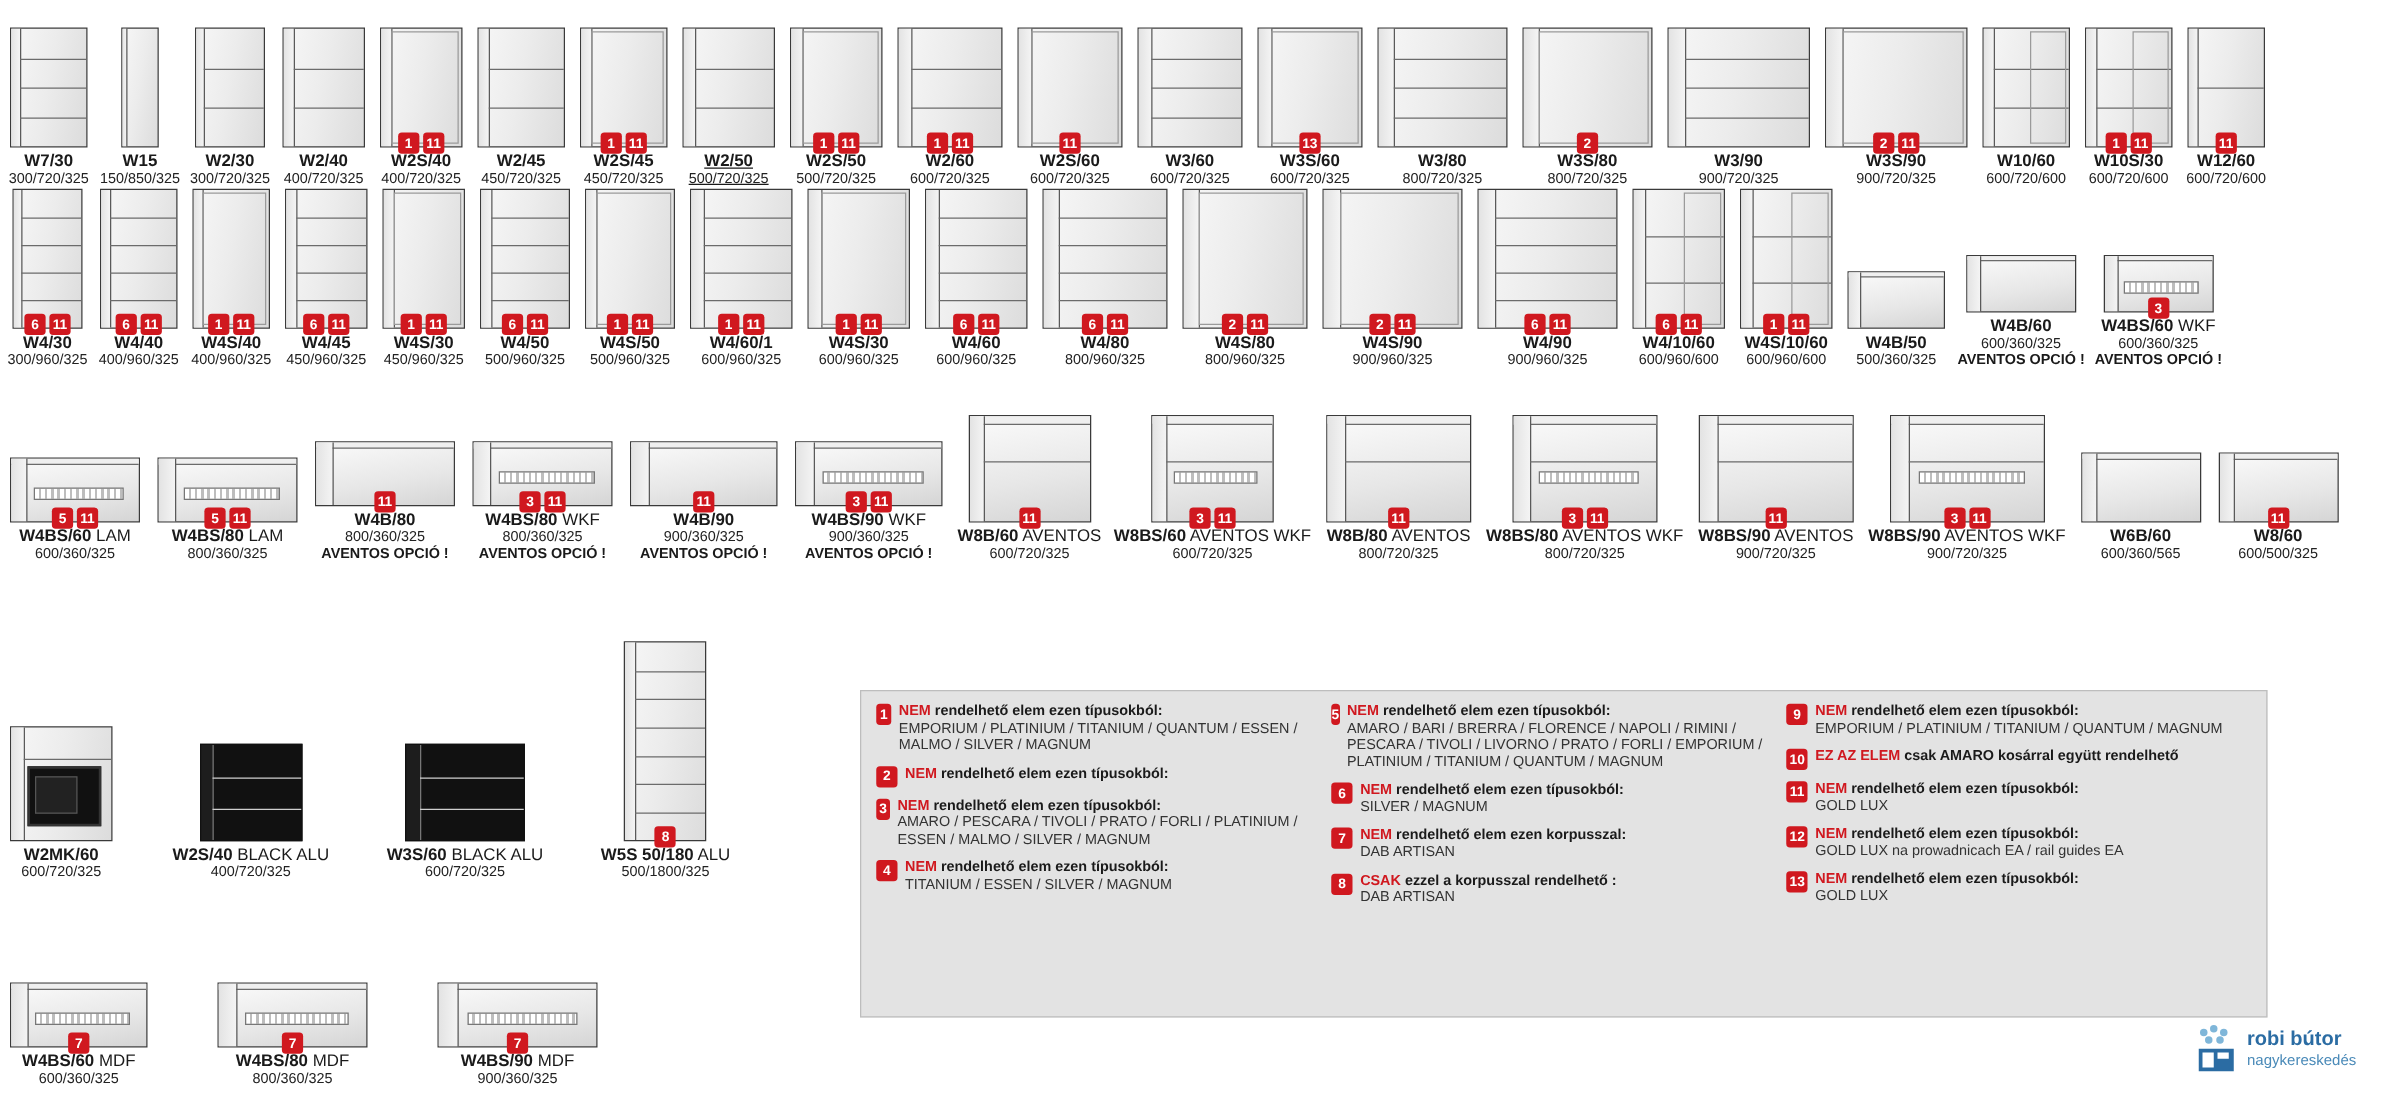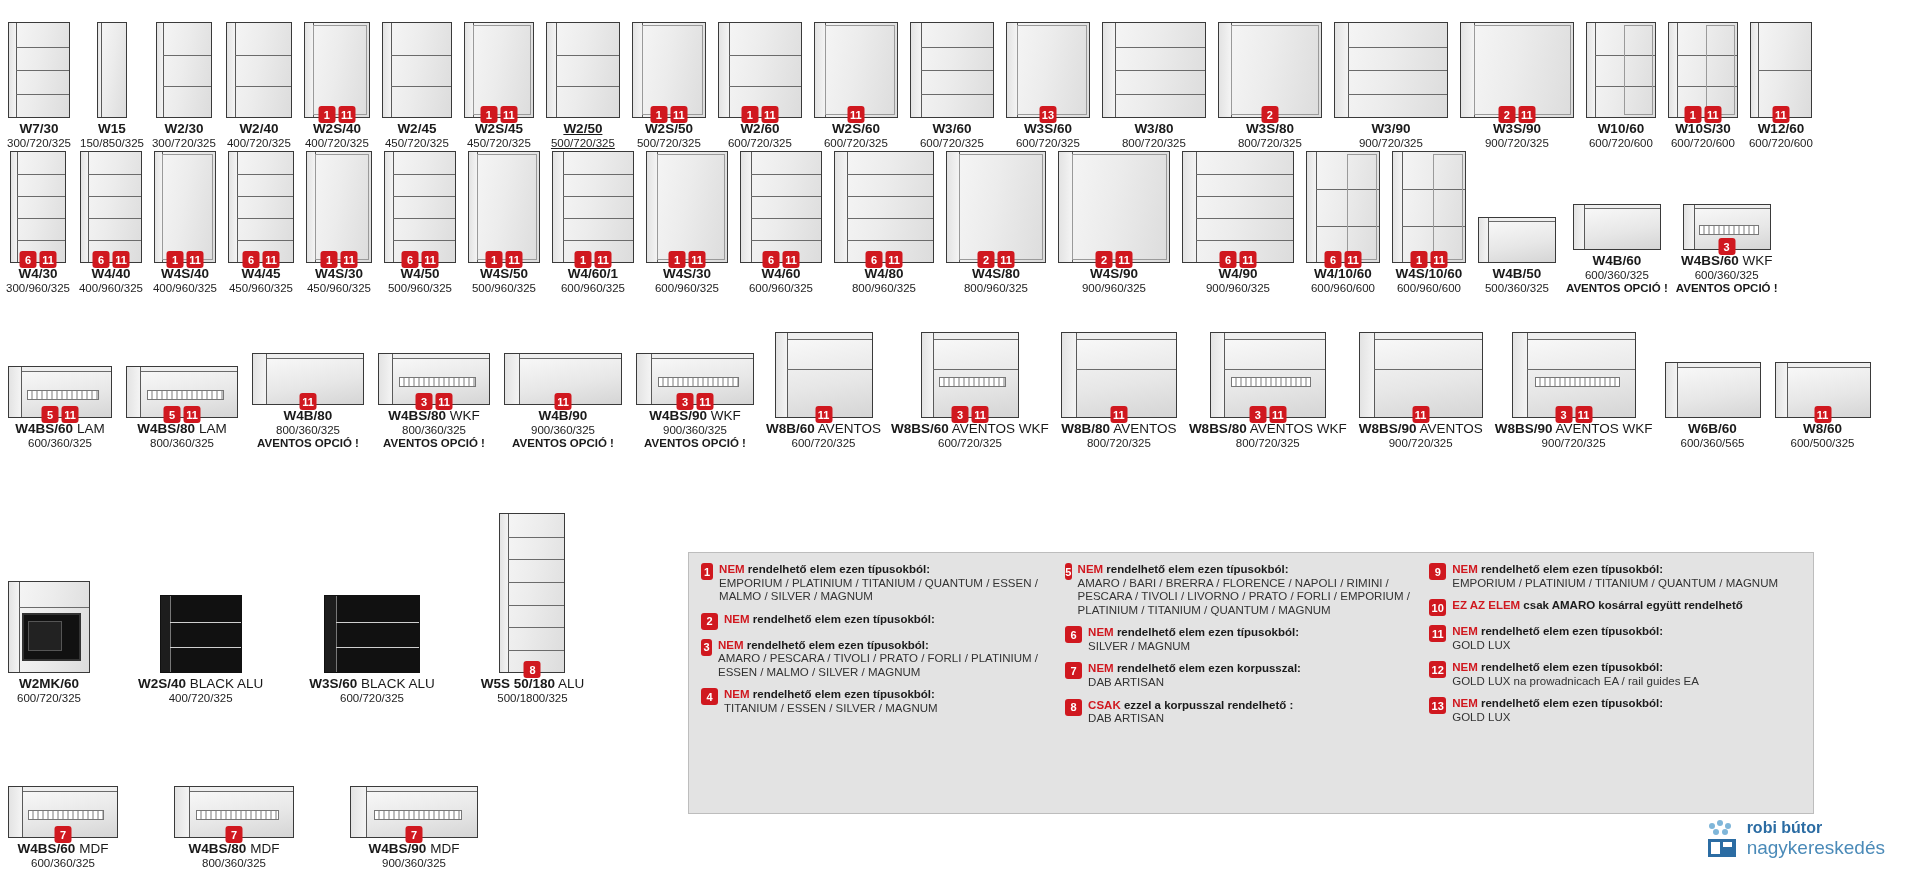--- a/index.html
+++ b/index.html
@@ -51,21 +51,21 @@
   .legitem{display:flex;gap:6px;align-items:flex-start;}
   .legtxt{font-size:11.5px;line-height:1.18;}
   .legtxt .hd{font-weight:bold;}
   .legtxt .red{color:#d0181f;font-weight:bold;}
   .legtxt .sub{color:#333;}
 
   
   .logo{position:absolute;display:flex;align-items:center;gap:8px;}
   .logo .mark{width:34px;height:40px;position:relative;}
   .logo .txt1{font-size:16px;color:#2b6ca3;font-weight:bold;}
-  .logo .txt2{font-size:19px;color:#4a8ab8;}
+  .logo .txt2{font-size:12px;color:#4a8ab8;}
 </style>
 </head>
 <body>
 
 <div class="sheet">
 
   <div class="row" id="row1" style="top: 0px; height: 150px; gap: 8px; padding-left: 6px;">
     <div class="cell" style="min-width:66px;">
       <div class="art" style="height:96px;">
         <div class="cab " style="width:62px;height:96px;">

